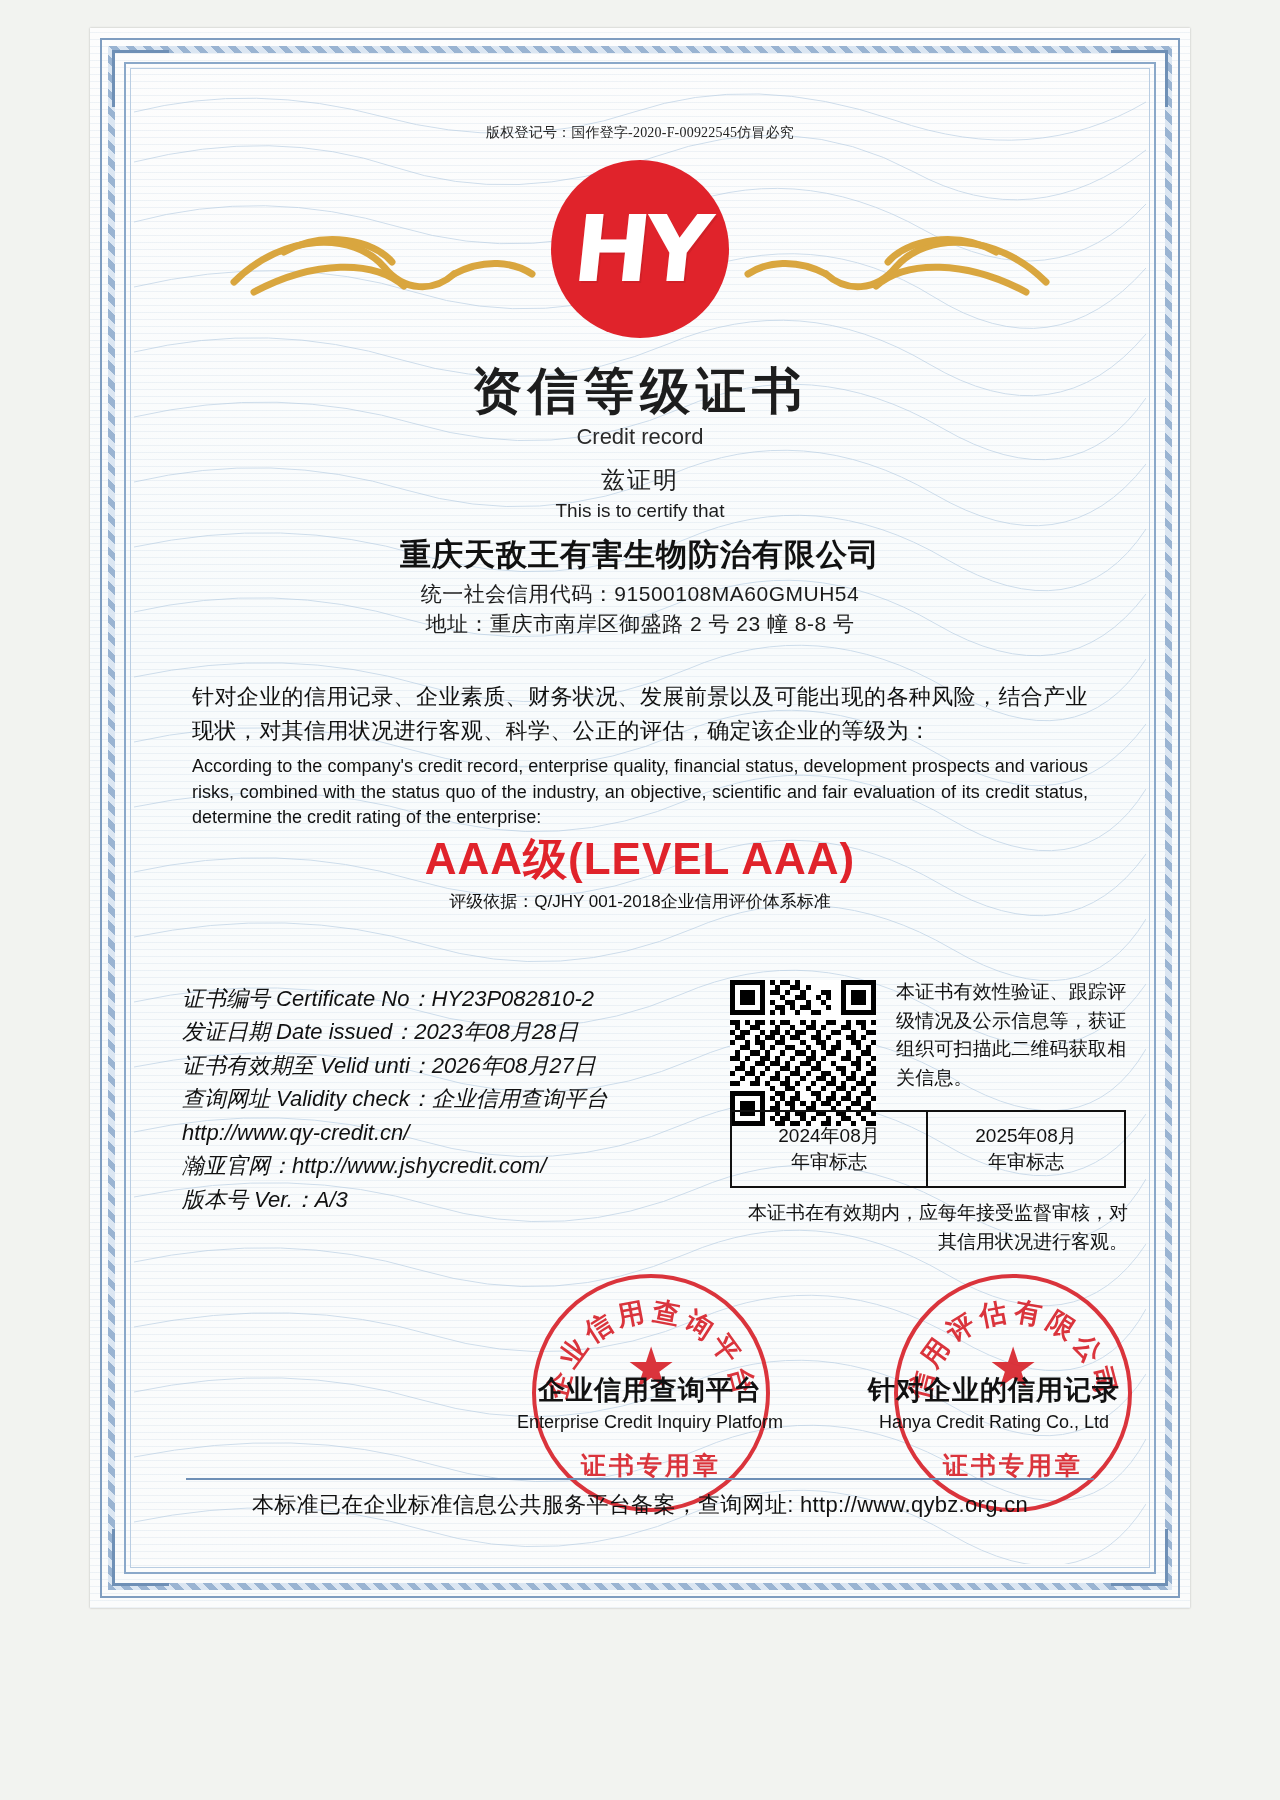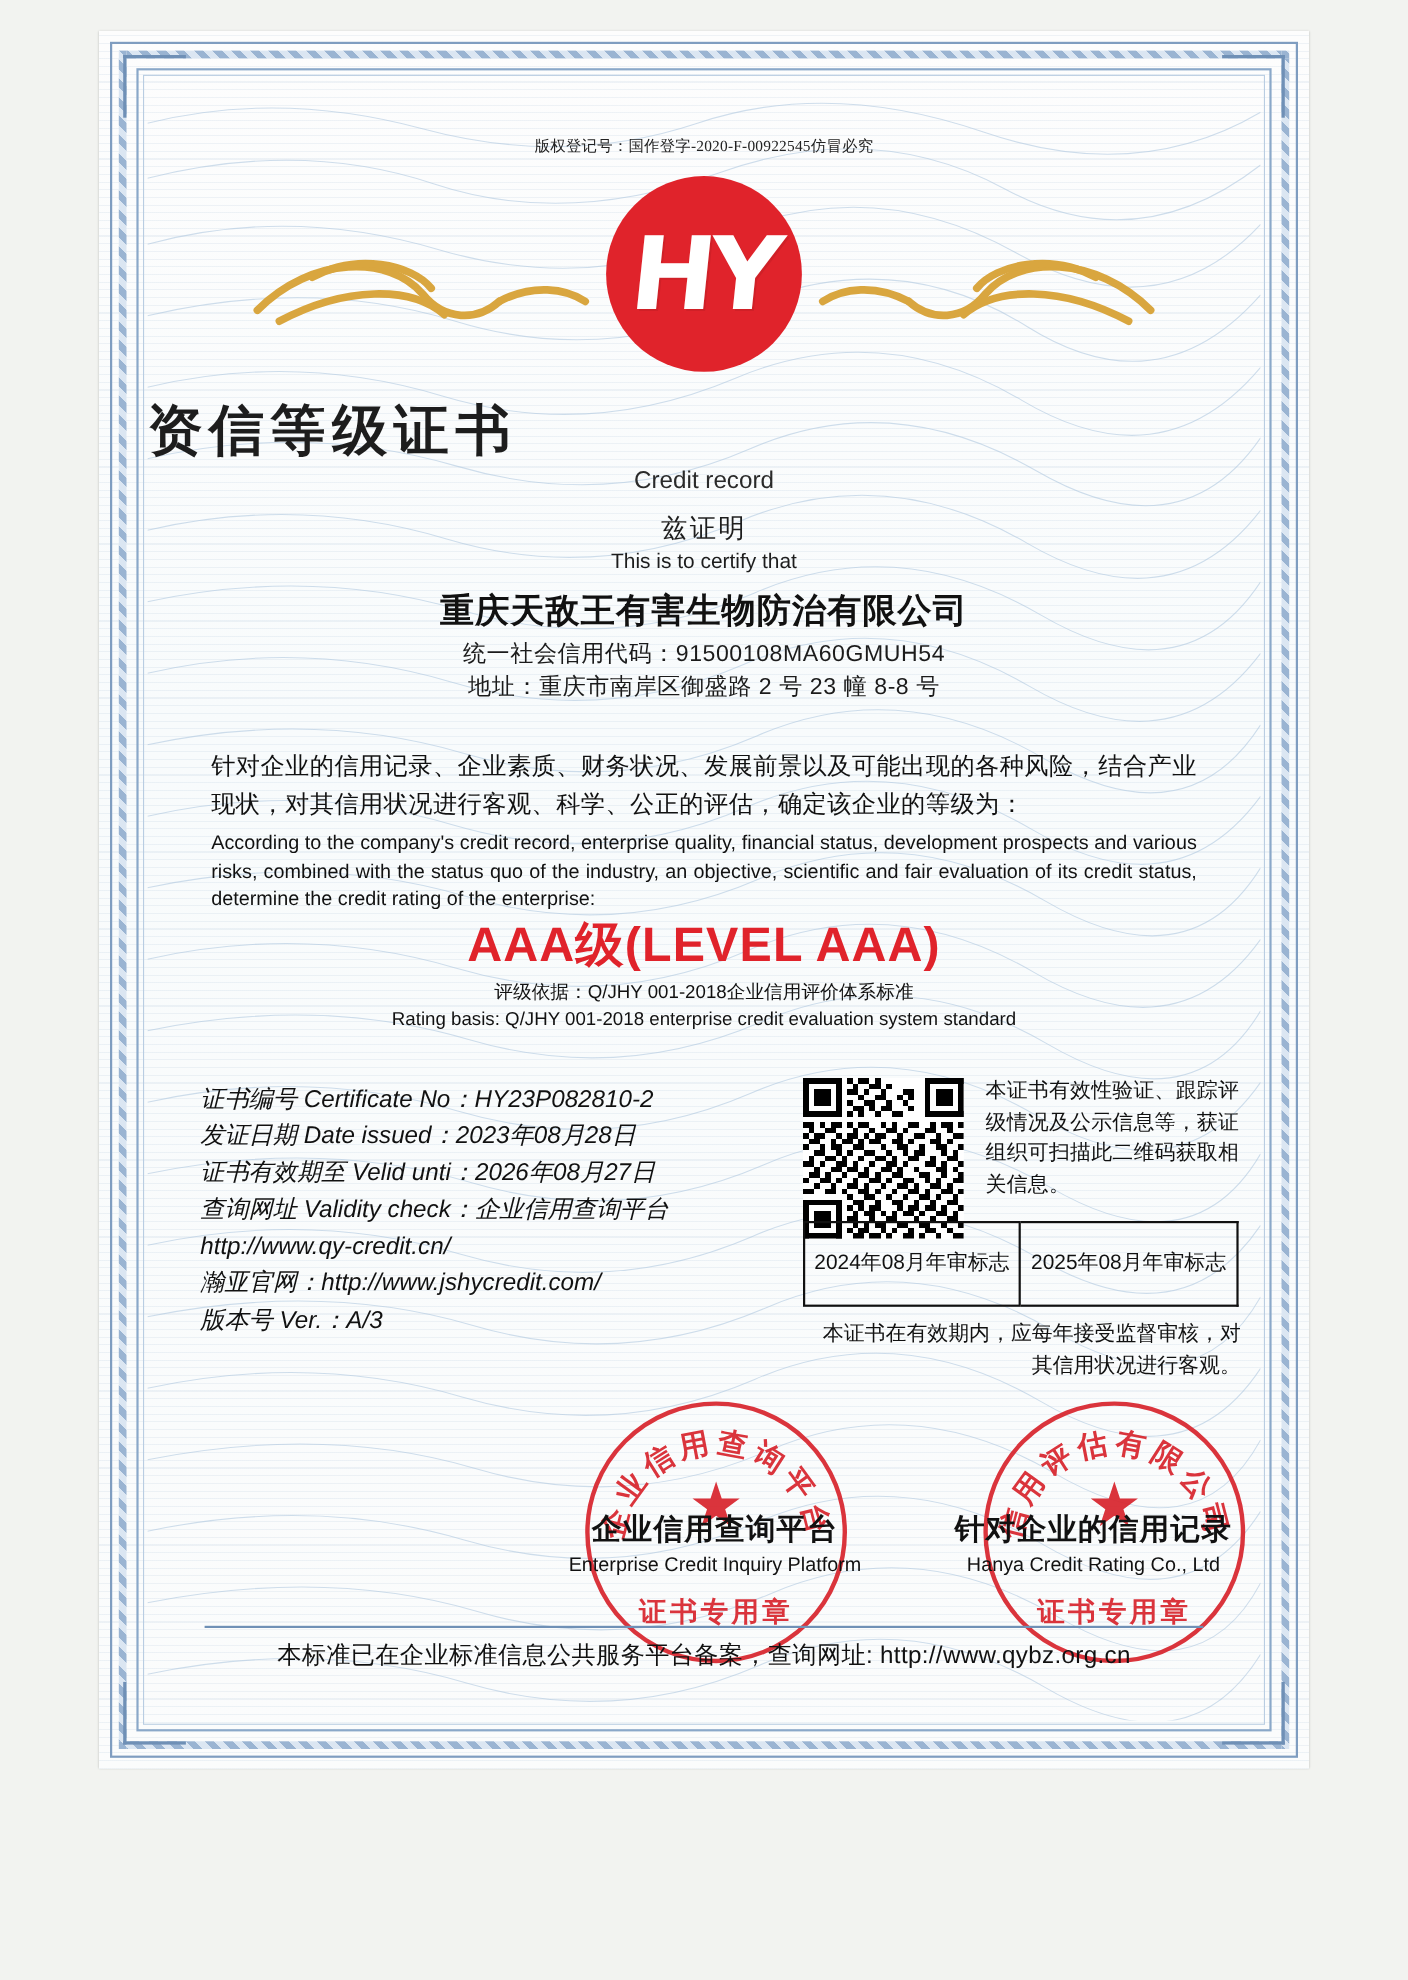--- a/index.html
+++ b/index.html
@@ -73,21 +73,21 @@
     letter-spacing:-6px;
     transform:skewX(-6deg);
     text-shadow:2px 2px 0 rgba(0,0,0,.07);
   }
   .flourish{
     position:absolute;top:140px;width:100%;height:120px;z-index:2;
     pointer-events:none;
   }
 
   .title-zh{
-    position:absolute;top:286px;width:100%;text-align:left;
+    position:absolute;top:286px;width:100%;text-align:center;
     font-size:50px;font-weight:bold;color:#1d1d1d;
     letter-spacing:6px;
     font-family:"DejaVu Sans","Liberation Sans",sans-serif;
   }
   .title-en{
     position:absolute;top:352px;width:100%;text-align:center;
     font-size:22px;color:#2a2a2a;
   }
   .certify-zh{
     position:absolute;top:392px;width:100%;text-align:center;
@@ -155,21 +155,21 @@
     font-size:19px;line-height:1.5;color:#111;letter-spacing:.2px;
   }
 
   .stamps-row{
     position:absolute;top:1038px;left:596px;width:396px;
     display:flex;
   }
   .year-box{
     width:50%;height:78px;border:2px solid #111;
     box-sizing:border-box;
-    display:flex;align-items:center;justify-content:center;
+    display:flex;flex-direction:column;align-items:center;justify-content:center;
     font-size:19px;color:#111;line-height:1.35;
   }
   .year-box + .year-box{border-left:none;}
 
   .note2{
     position:absolute;top:1126px;left:596px;width:398px;
     text-align:right;font-size:19px;line-height:1.55;color:#111;
   }
 
   
@@ -281,21 +281,20 @@
     <div class="code">统一社会信用代码：91500108MA60GMUH54</div>
     <div class="addr">地址：重庆市南岸区御盛路 2 号 23 幢 8-8 号</div>
 
     <div class="para">
       <div class="para-zh">针对企业的信用记录、企业素质、财务状况、发展前景以及可能出现的各种风险，结合产业现状，对其信用状况进行客观、科学、公正的评估，确定该企业的等级为：</div>
       <div class="para-en">According to the company's credit record, enterprise quality, financial status, development prospects and various risks, combined with the status quo of the industry, an objective, scientific and fair evaluation of its credit status, determine the credit rating of the enterprise:</div>
     </div>
 
     <div class="level">AAA级(LEVEL AAA)</div>
     <div class="basis-zh">评级依据：Q/JHY 001-2018企业信用评价体系标准</div>
-    <div class="basis-en">Rating basis: Q/JHY 001-2018 enterprise credit evaluation system standard</div>
 
     <div class="info">
       <div>证书编号 Certificate No：HY23P082810-2</div>
       <div>发证日期 Date issued：2023年08月28日</div>
       <div>证书有效期至 Velid unti：2026年08月27日</div>
       <div>查询网址 Validity check：企业信用查询平台</div>
       <div>http://www.qy-credit.cn/</div>
       <div>瀚亚官网：http://www.jshycredit.com/</div>
       <div>版本号 Ver.：A/3</div>
     </div>

